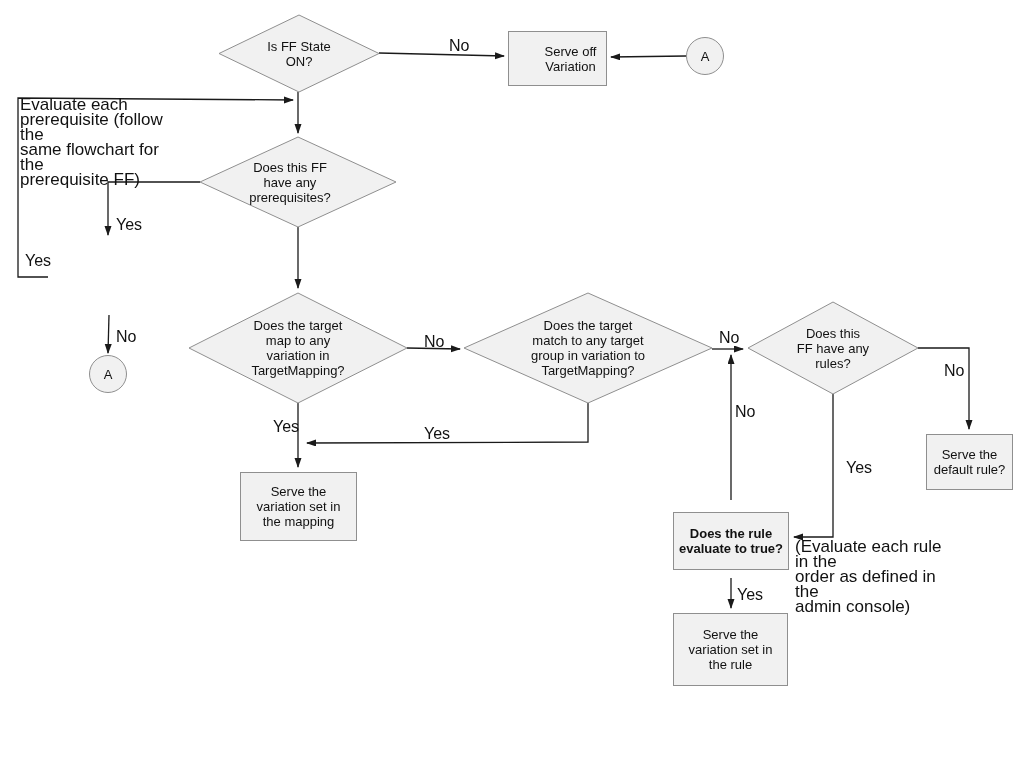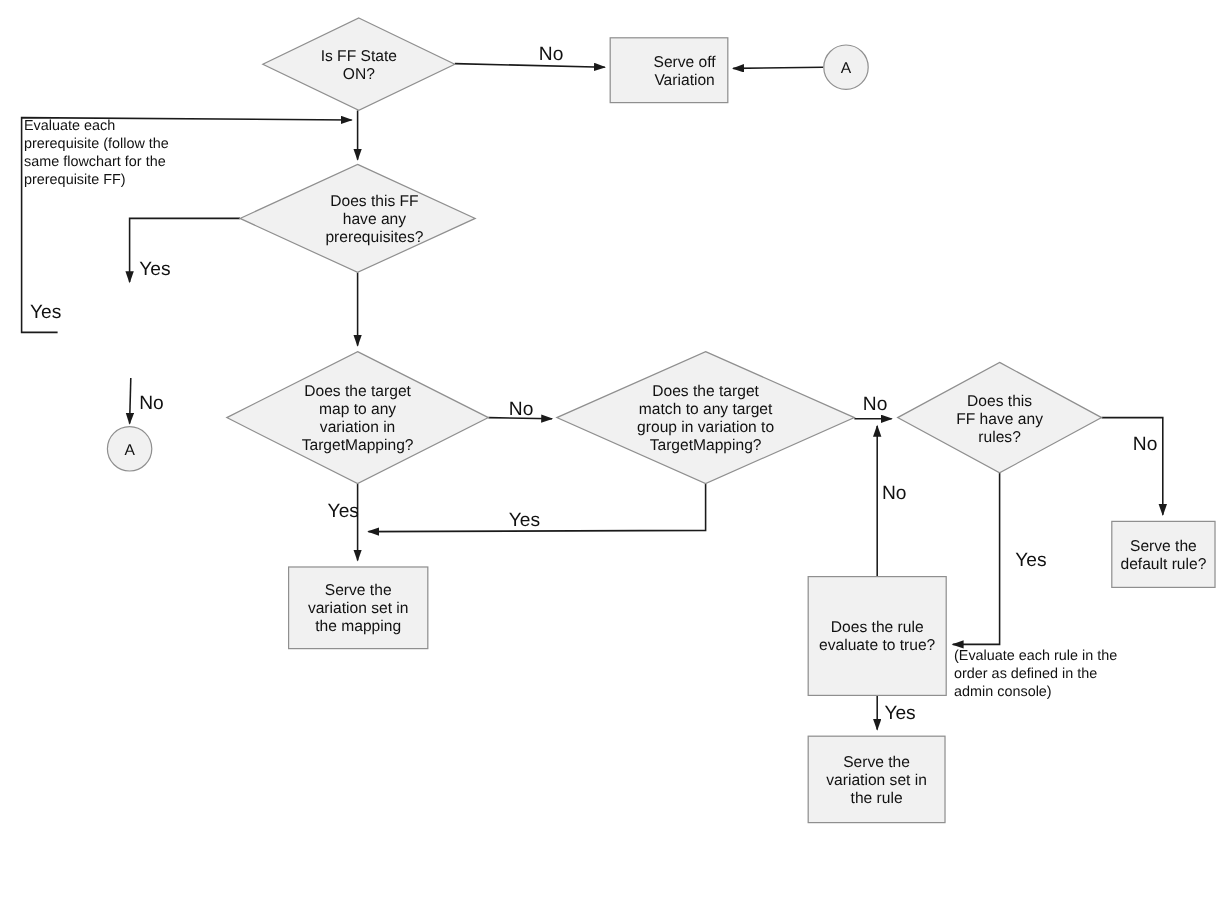--- a/index.html
+++ b/index.html
@@ -20,21 +20,21 @@
   svg#edges path.edge{fill:none;stroke:var(--line);stroke-width:1.3px;}
   svg#edges polygon.diamond{fill:var(--node-fill);stroke:var(--node-border);stroke-width:1px;}
   #arrowhead path{fill:var(--line);}
   .box,.circle,.dlabel{
     position:absolute;display:flex;align-items:center;justify-content:center;
     text-align:center;white-space:pre-line;font-size:13px;line-height:15px;color:var(--text);
   }
   .box{background:var(--node-fill);border:1px solid var(--node-border);box-sizing:border-box;}
   .circle{background:var(--node-fill);border:1px solid var(--node-border);border-radius:50%;box-sizing:border-box;}
   .elabel{position:absolute;font-size:16px;color:var(--text);}
-  .note{position:absolute;font-size:12px;line-height:15px;white-space:pre-line;color:var(--text);}
+  .note{position:absolute;font-size:17px;line-height:15px;white-space:pre-line;color:var(--text);}
 </style>
 </head>
 <body>
 
 <div id="canvas">
 
   <svg id="edges" width="1024" height="768" viewBox="0 0 1024 768">
     <defs>
       <marker id="arrowhead" markerWidth="12" markerHeight="10" refX="9" refY="3.5" orient="auto" markerUnits="userSpaceOnUse">
         <path d="M0,0 L10,3.5 L0,7 Z"></path>
@@ -59,40 +59,40 @@
 
     <polygon class="diamond" points="299,15 379,53.5 299,92 219,53.5"></polygon>
     <polygon class="diamond" points="298,137 396,182 298,227 200,182"></polygon>
     <polygon class="diamond" points="298,293 407,348 298,403 189,348"></polygon>
     <polygon class="diamond" points="588,293 712,348 588,403 464,348"></polygon>
     <polygon class="diamond" points="833,302 918,348 833,394 748,348"></polygon>
   </svg>
 
   <div class="dlabel" style="left:219px;top:15px;width:160px;height:77px;">Is FF State
 ON?</div>
-  <div class="dlabel" style="left:214px;top:137px;width:196px;height:90px;">Does this FF
+  <div class="dlabel" style="left:192px;top:137px;width:196px;height:90px;">Does this FF
 have any
 prerequisites?</div>
   <div class="dlabel" style="left:189px;top:293px;width:218px;height:110px;">Does the target
 map to any
 variation in
 TargetMapping?</div>
   <div class="dlabel" style="left:464px;top:293px;width:248px;height:110px;">Does the target
 match to any target
 group in variation to
 TargetMapping?</div>
   <div class="dlabel" style="left:748px;top:302px;width:170px;height:92px;">Does this
 FF have any
 rules?</div>
 
   <div class="box" style="left:508px;top:31px;width:99px;height:55px;padding-left:26px;">Serve off
 Variation</div>
   <div class="box" style="left:926px;top:434px;width:87px;height:56px;">Serve the
 default rule?</div>
-  <div class="box" style="left:673px;top:480px;width:116px;height:100px;">Does the rule
+  <div class="box" style="left:673px;top:512px;width:116px;height:58px;font-weight:bold;">Does the rule
 evaluate to true?</div>
   <div class="box" style="left:673px;top:613px;width:115px;height:73px;">Serve the
 variation set in
 the rule</div>
   <div class="box" style="left:240px;top:472px;width:117px;height:69px;">Serve the
 variation set in
 the mapping</div>
 
   <div class="circle" style="left:686px;top:37px;width:38px;height:38px;">A</div>
   <div class="circle" style="left:89px;top:355px;width:38px;height:38px;">A</div>

